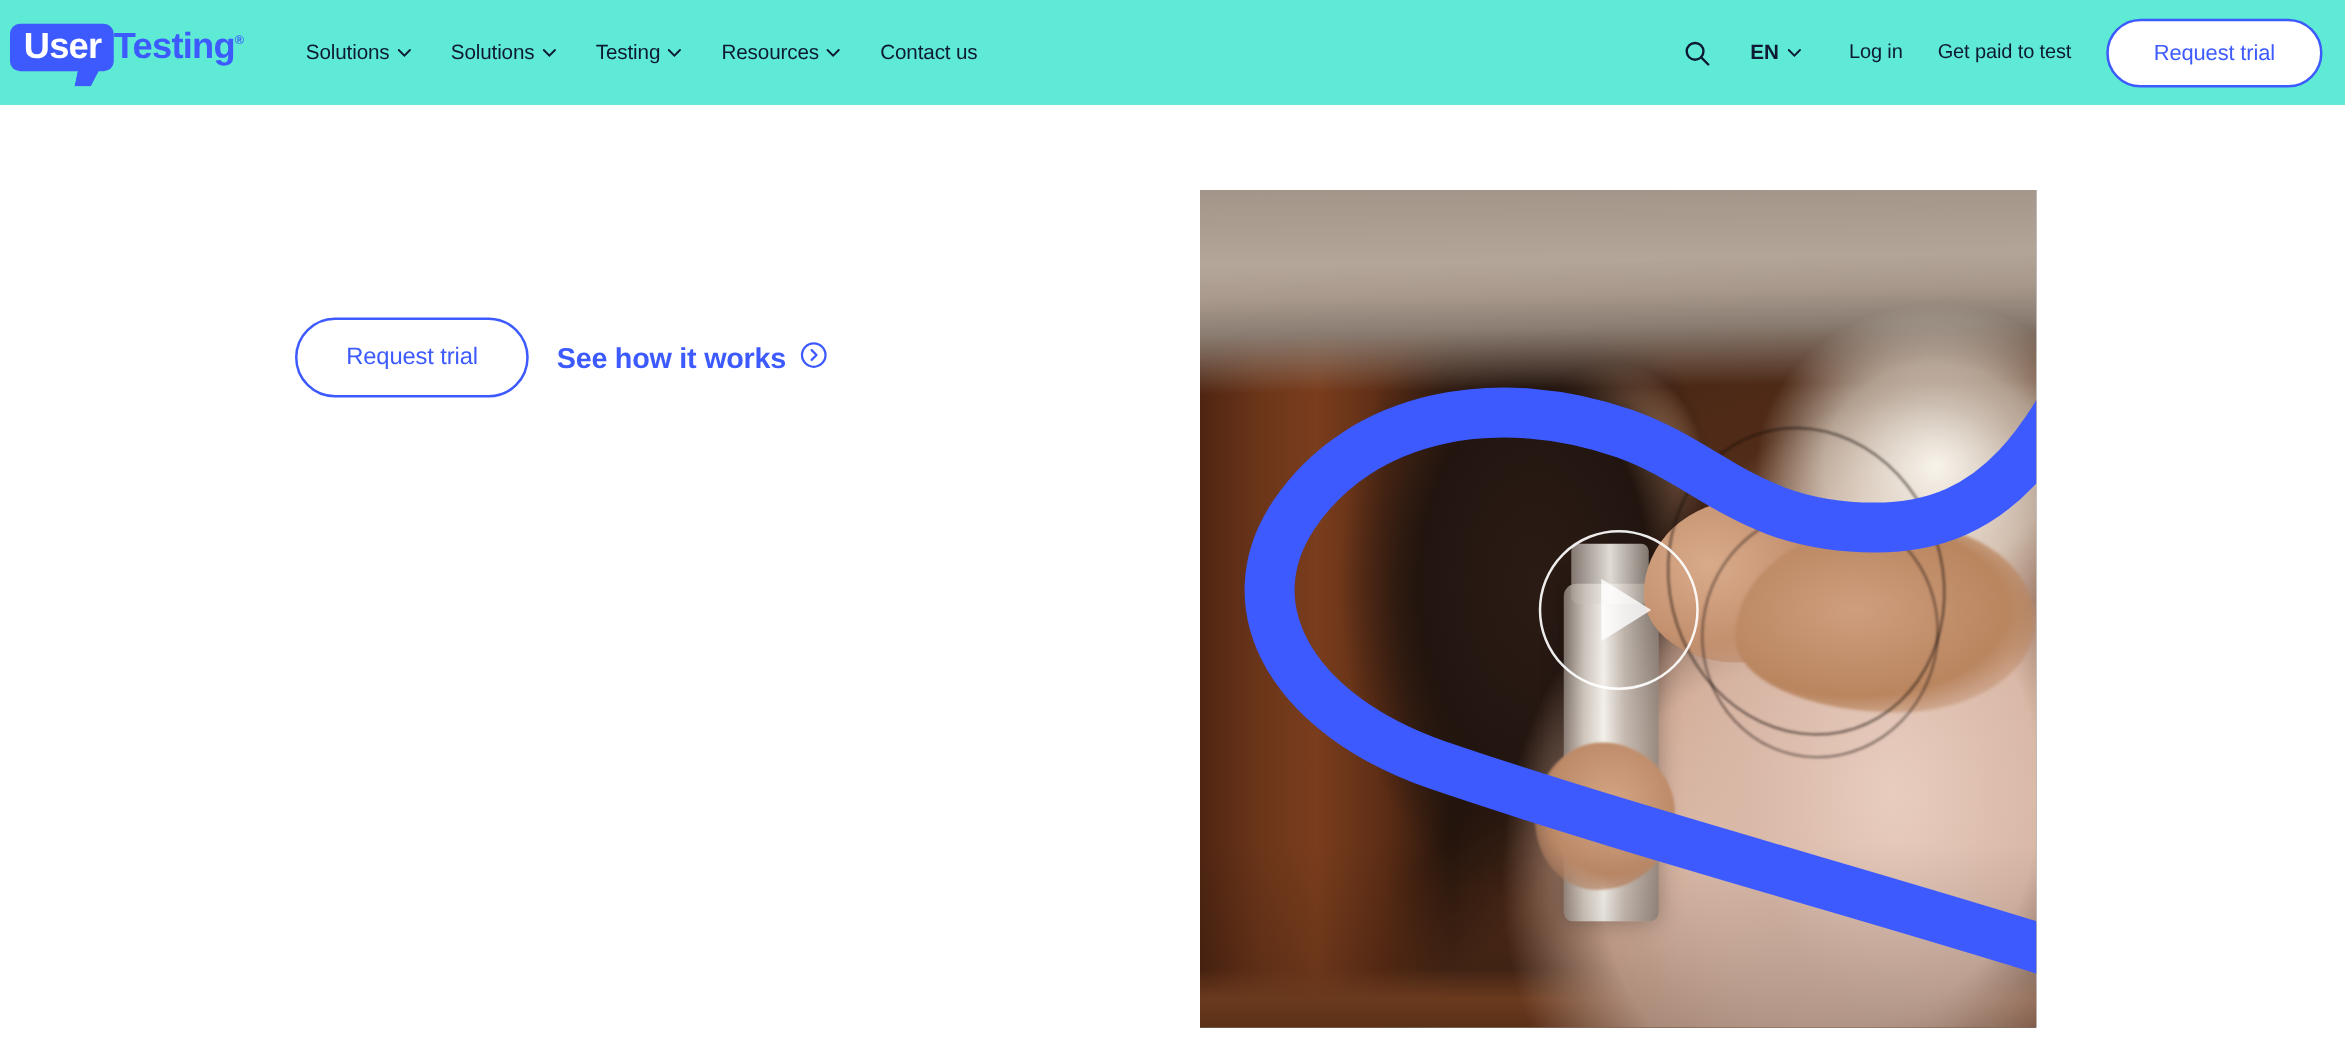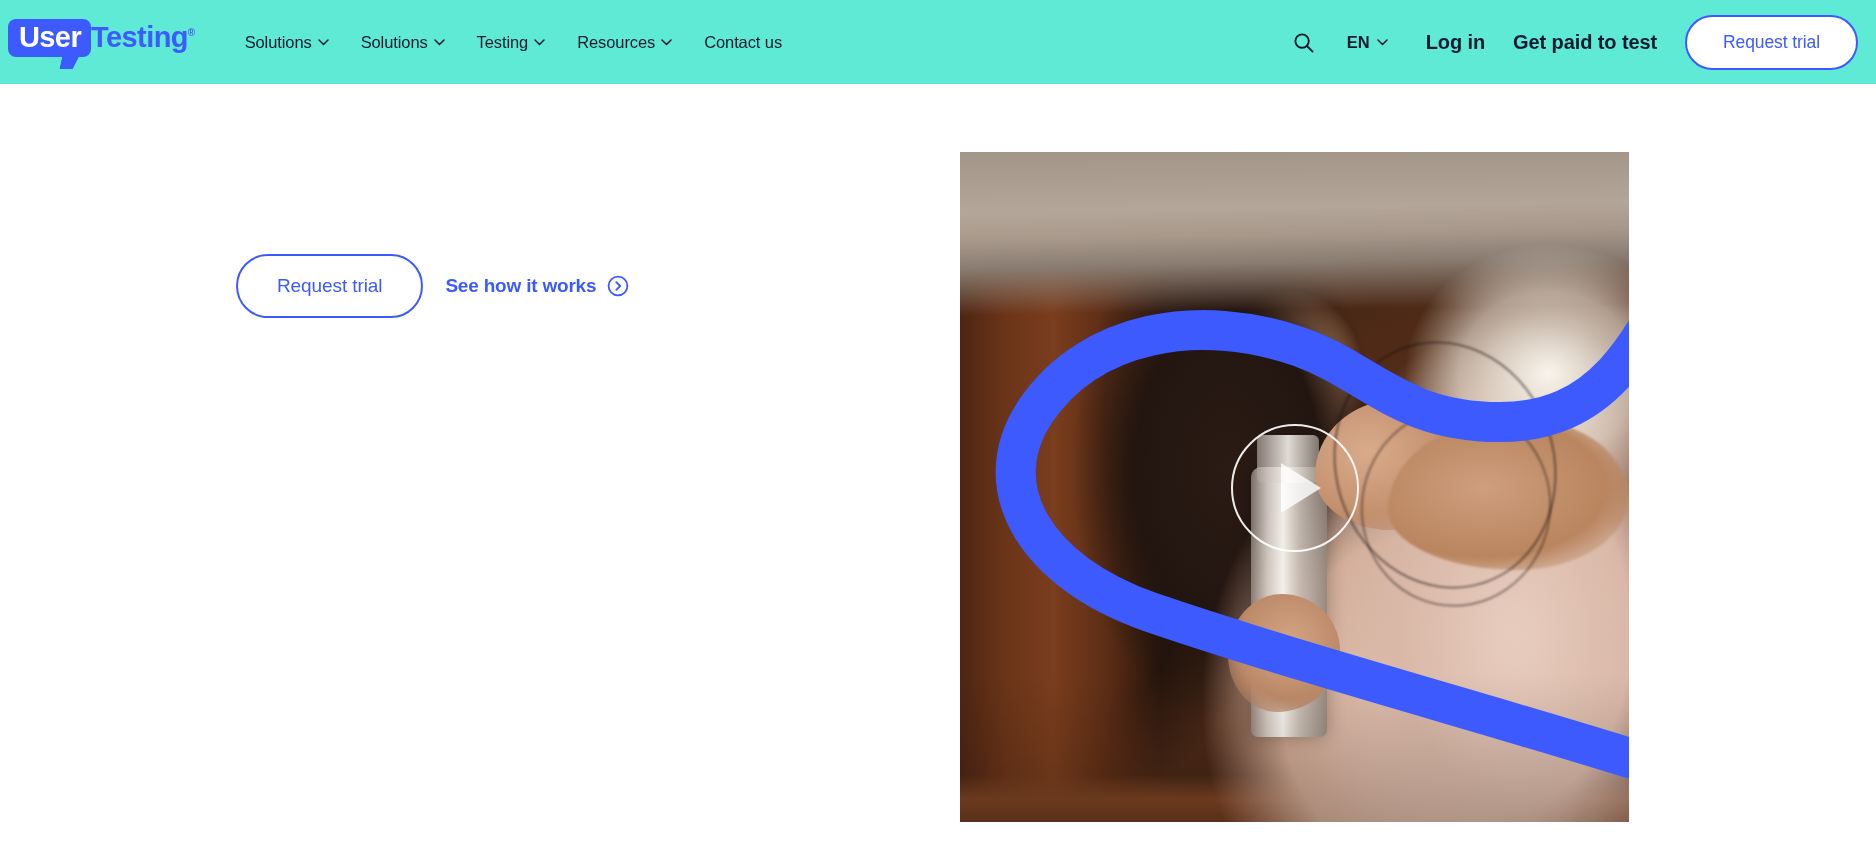--- a/index.html
+++ b/index.html
@@ -124,22 +124,22 @@
     gap: 7px;
     color: #0e1a33;
     font-size: 16.5px;
     font-weight: bold;
     cursor: pointer;
     padding: 8px 12px;
     margin-right: 12px;
   }
   .header-link {
     color: #0e1a33;
-    font-size: 20px;
-    font-weight: bold;
+    font-size: 16px;
+    font-weight: normal;
     letter-spacing: -0.1px;
     cursor: pointer;
     padding: 8px 14px;
     white-space: nowrap;
   }
   .btn-pill {
     border: 2px solid #3d5afe;
     color: #3d5afe;
     background: #ffffff;
     border-radius: 999px;
@@ -190,24 +190,23 @@
     display: flex;
     align-items: center;
     gap: 22px;
   }
   .hero-trial {
     padding: 19px 39px;
     font-size: 19px;
   }
   .link-cta {
     display: flex;
-    align-items: center;
     gap: 11px;
     color: #3d5afe;
-    font-size: 19px;
+    font-size: 23px;
     font-weight: bold;
     letter-spacing: -0.2px;
     cursor: pointer;
   }
   .circ-arrow { width: 22px; height: 22px; flex: 0 0 auto; }
 
   
   .hero-right {
     position: relative;
     flex: 1 1 auto;

